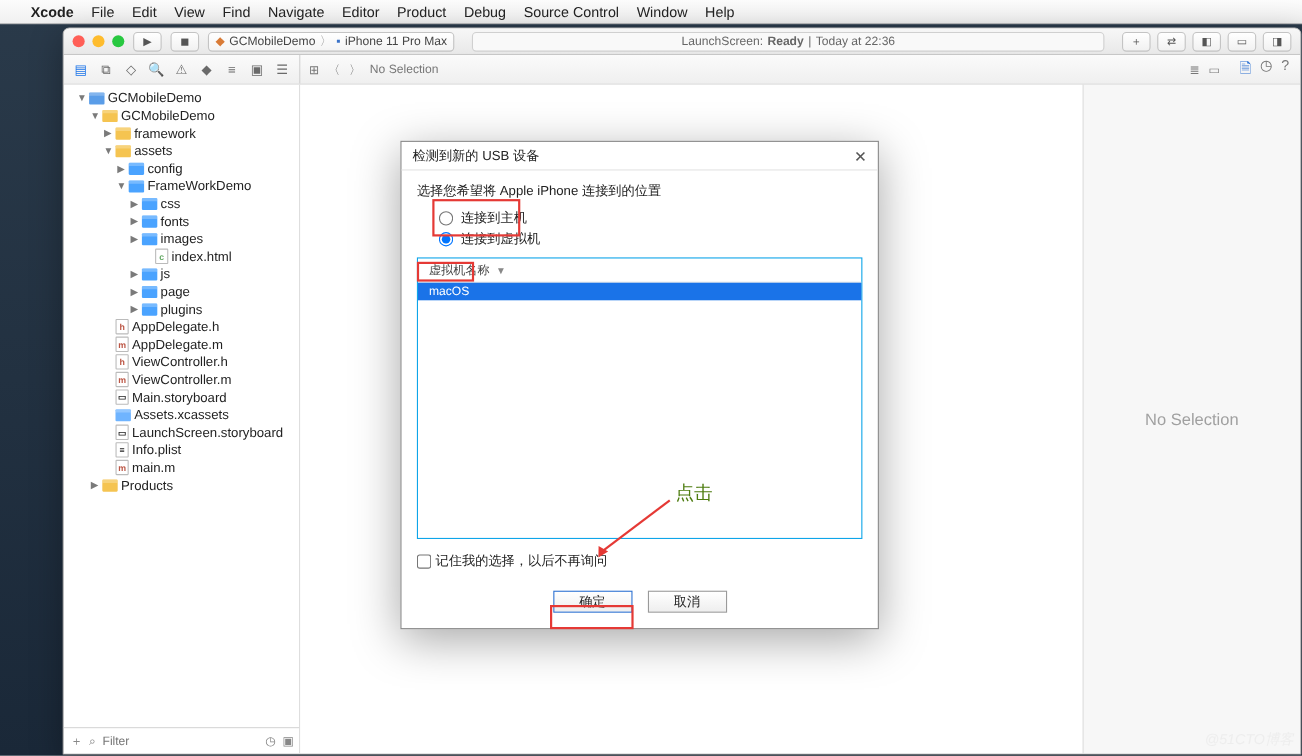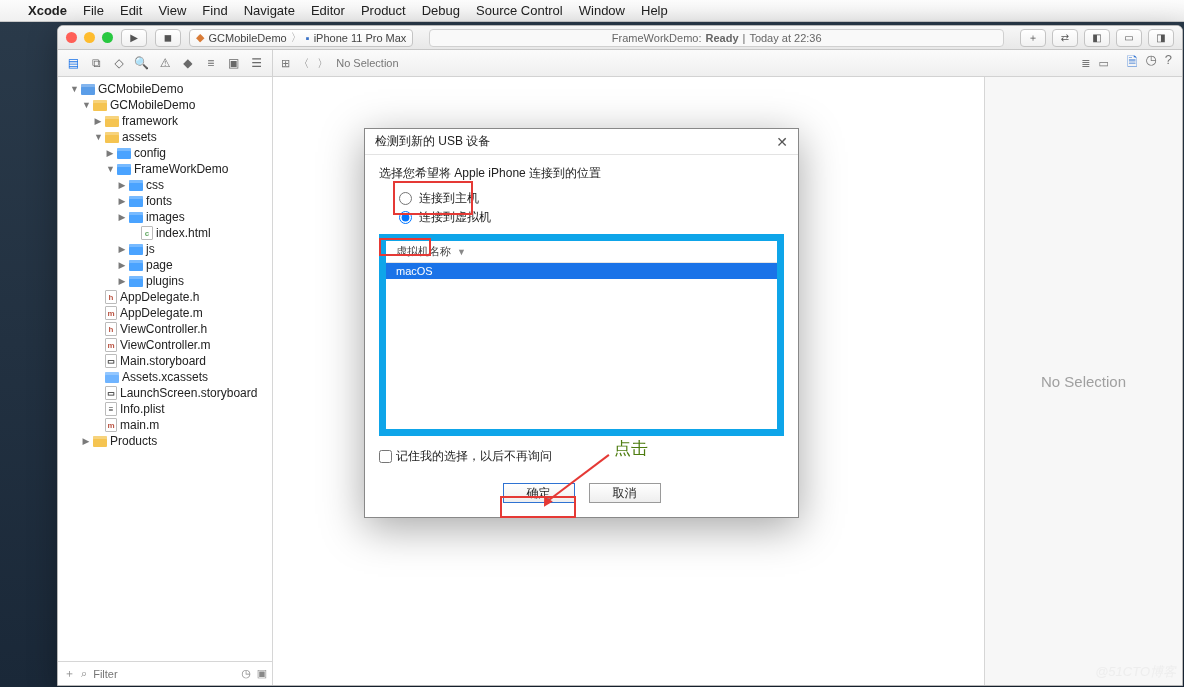--- a/index.html
+++ b/index.html
@@ -40,21 +40,21 @@
 .editor { flex:1; background:#fff; position:relative;}
 .inspector { width:198px; border-left:1px solid #d6d6d6; background:#f7f7f7; display:flex; flex-direction:column;}
 .insp-body { flex:1; display:flex; align-items:center; justify-content:center; color:#a0a0a0; font-size:15px;}
 .dialog { position:absolute; left:364px; top:128px; width:435px; background:#fff; border:1px solid #888; box-shadow:0 10px 40px rgba(0,0,0,.35); font-size:12px; color:#222;}
 .dialog-title { height:26px; display:flex; align-items:center; padding:0 10px; border-bottom:1px solid #e3e3e3; font-size:12px;}
 .dialog-close { margin-left:auto; font-size:14px; color:#555; cursor:pointer;}
 .dialog-body { padding:10px 14px 14px;}
 .radio-row { display:flex; gap:4px; margin:2px 0 2px 20px; font-size:12px;}
 .radio-row input { margin-right:3px;}
 .redbox1 { position:absolute; border:2px solid #e53935; pointer-events:none;}
-.vmlist { border:7px solid #0ea5e9; margin-top:8px; height:202px; background:#fff;}
+.vmlist { border:1px solid #0ea5e9; margin-top:8px; height:256px; background:#fff;}
 .vmhead { display:flex; align-items:center; padding:3px 10px; font-size:11px; color:#444; border-bottom:1px solid #e5e5e5; gap:6px;}
 .vmrow { background:#1a73e8; color:#fff; padding:2px 10px; font-size:11px;}
 .chk-row { display:flex; align-items:center; gap:4px; margin-top:12px; font-size:12px;}
 .dlg-btns { display:flex; justify-content:center; gap:14px; margin-top:18px;}
 .dlg-btn { width:72px; height:20px; border:1px solid #9a9a9a; background:linear-gradient(#fff,#eee); font-size:12px; display:flex; align-items:center; justify-content:center; cursor:pointer;}
 .dlg-btn.primary { border:1px solid #2e72d2; }
 .annot-text { position:absolute; color:#4d7c0f; font-size:17px; font-family: "STHeiti","PingFang SC",sans-serif; }
 .annot-line { position:absolute; height:2px; background:#e53935; transform-origin:left center;}
 .annot-arrow { position:absolute; width:0; height:0; border:5px solid transparent; border-top:9px solid #e53935;}
 .watermark { position:absolute; right:8px; bottom:6px; color:rgba(230,230,230,.55); font-size:13px; font-style:italic;}
@@ -88,21 +88,21 @@
     <div class="tb-btn">▶</div>
     <div class="tb-btn">◼</div>
     <div class="tb-seg">
       <span style="color:#d97b36">◆</span>
       <span>GCMobileDemo</span>
       <span style="color:#999">〉</span>
       <span style="color:#3a72c8">▪</span>
       <span>iPhone 11 Pro Max</span>
     </div>
     <div class="status">
-      <span>FrameWorkDemo: </span>
+      <span>LaunchScreen: </span>
       <b>Ready</b>
       <span> | </span>
       <span>Today at 22:36</span>
     </div>
     <div class="tb-right">
       <div class="tb-btn">＋</div>
       <div class="tb-btn">⇄</div>
       <div class="tb-btn">◧</div>
       <div class="tb-btn">▭</div>
       <div class="tb-btn">◨</div>

